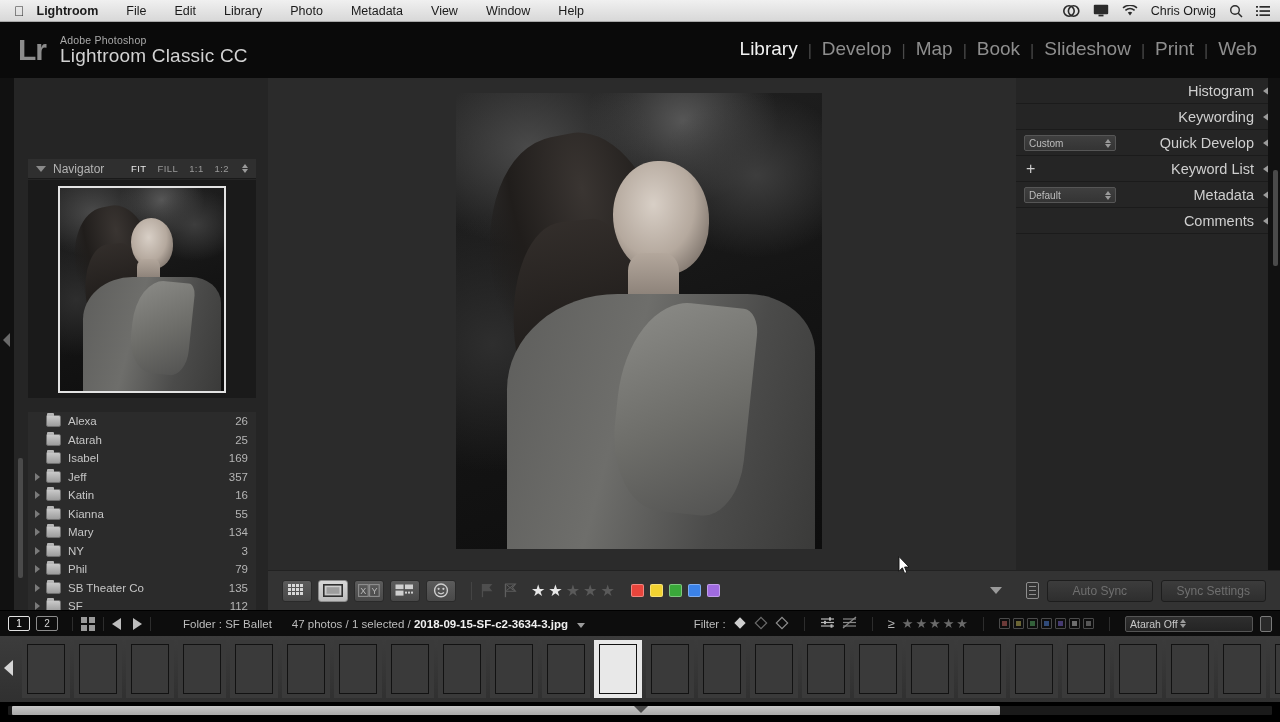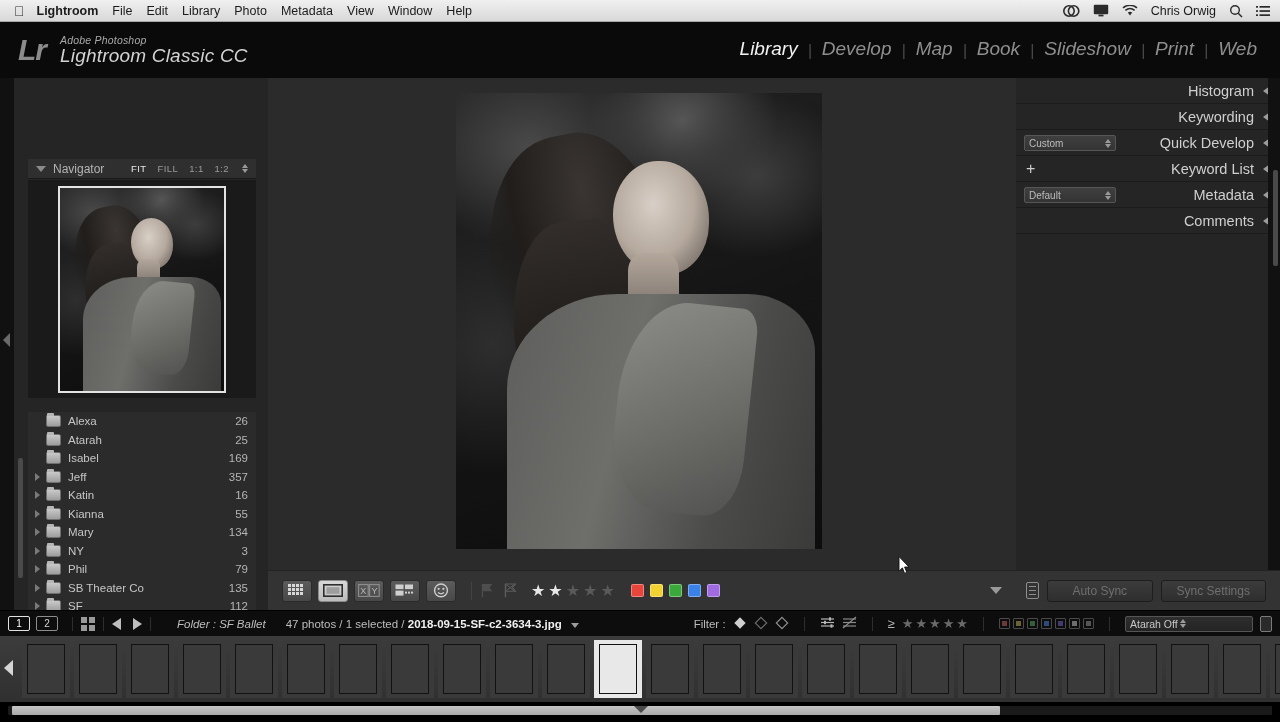--- a/index.html
+++ b/index.html
@@ -13,30 +13,30 @@
   #app { position: relative; width: 1280px; height: 722px; background: #000; }
 
   
   .menubar {
     position: absolute; top: 0; left: 0; width: 1280px; height: 22px;
     background: linear-gradient(#f0f0f0, #d8d8d8);
     border-bottom: 1px solid #a8a8a8;
     display: flex; align-items: center; z-index: 50;
   }
   .apple-logo { margin-left: 14px; font-size: 14px; color: #2a2a2a; line-height: 1; }
-  .menubar .mi { font-size: 12.5px; color: #1a1a1a; padding: 0 7px; line-height: 22px; white-space: nowrap; }
+  .menubar .mi { font-size: 12.5px; color: #1a1a1a; padding: 0 14px; line-height: 22px; white-space: nowrap; }
   .menubar .mi.app { font-weight: bold; padding-left: 12px; }
   .menubar .right { margin-left: auto; display: flex; align-items: center; padding-right: 10px; gap: 13px; }
   .menubar .right .sysicon { font-size: 13px; color: #2b2b2b; line-height: 1; display: flex; align-items: center; }
   .menubar .right .username { font-size: 12.5px; color: #1a1a1a; }
 
   
   .idbar {
     position: absolute; top: 22px; left: 0; width: 1280px; height: 56px;
-    background: #0a0a0a; display: flex; align-items: center; overflow: hidden; font-style: italic;
+    background: #0a0a0a; display: flex; align-items: center; overflow: hidden;
   }
   .lr-logo {
     font-size: 30px; color: #8c8c8c; font-weight: bold; letter-spacing: -1px;
     margin-left: 18px; line-height: 1;
   }
   .lr-title { margin-left: 14px; line-height: 1.05; }
   .lr-title .small { font-size: 10.5px; color: #a9a9a9; letter-spacing: .2px; }
   .lr-title .big { font-size: 19px; color: #d2d2d2; font-weight: 300; letter-spacing: .2px; }
   .modules { margin-left: auto; display: flex; align-items: flex-end; padding-right: 14px; padding-bottom: 2px; }
   .modules .mod { font-size: 19px; color: #8e8e8e; padding: 0 9px; font-weight: 300; cursor: default; }
@@ -230,21 +230,21 @@
     display: flex; align-items: center; justify-content: center;
     font-size: 10px; color: #d4d4d4; margin-right: 6px;
   }
   .scrn.act { border-color: #e2e2e2; color: #fff; }
   .fsdiv { width: 1px; height: 14px; background: #2d2d2d; margin: 0 8px; }
   .gridico { display: grid; grid-template-columns: 6px 6px; grid-template-rows: 6px 6px; gap: 2px; }
   .gridico i { background: #9a9a9a; }
   .navarrow { width: 0; height: 0; border-top: 6px solid transparent; border-bottom: 6px solid transparent; }
   .navarrow.l { border-right: 9px solid #bdbdbd; margin-right: 12px; }
   .navarrow.r { border-left: 9px solid #bdbdbd; }
-  .fsinfo { margin-left: 18px; color: #bdbdbd; font-style: italic; }
+  .fsinfo { margin-left: 24px; color: #bdbdbd; }
   .fsinfo2 { margin-left: 20px; color: #bdbdbd; }
   .fsinfo2 b { color: #f0f0f0; font-weight: bold; }
   .fscaret { margin-left: 6px; width: 0; height: 0; border-left: 4px solid transparent; border-right: 4px solid transparent; border-top: 5px solid #9c9c9c; display: inline-block; }
   .filterwrap { margin-left: auto; display: flex; align-items: center; gap: 7px; }
   .fstars { display: flex; align-items: center; gap: 2px; }
   .fstars .s { color: #6a6a6a; font-size: 13px; line-height: 1; }
   .fsw { width: 11px; height: 11px; border: 1px solid #4a4a4a; border-radius: 1px; display: flex; align-items: center; justify-content: center; }
   .fsw i { width: 5px; height: 5px; display: block; }
   .filtersel {
     width: 128px; height: 16px; background: linear-gradient(#2e2e2e,#242424);

